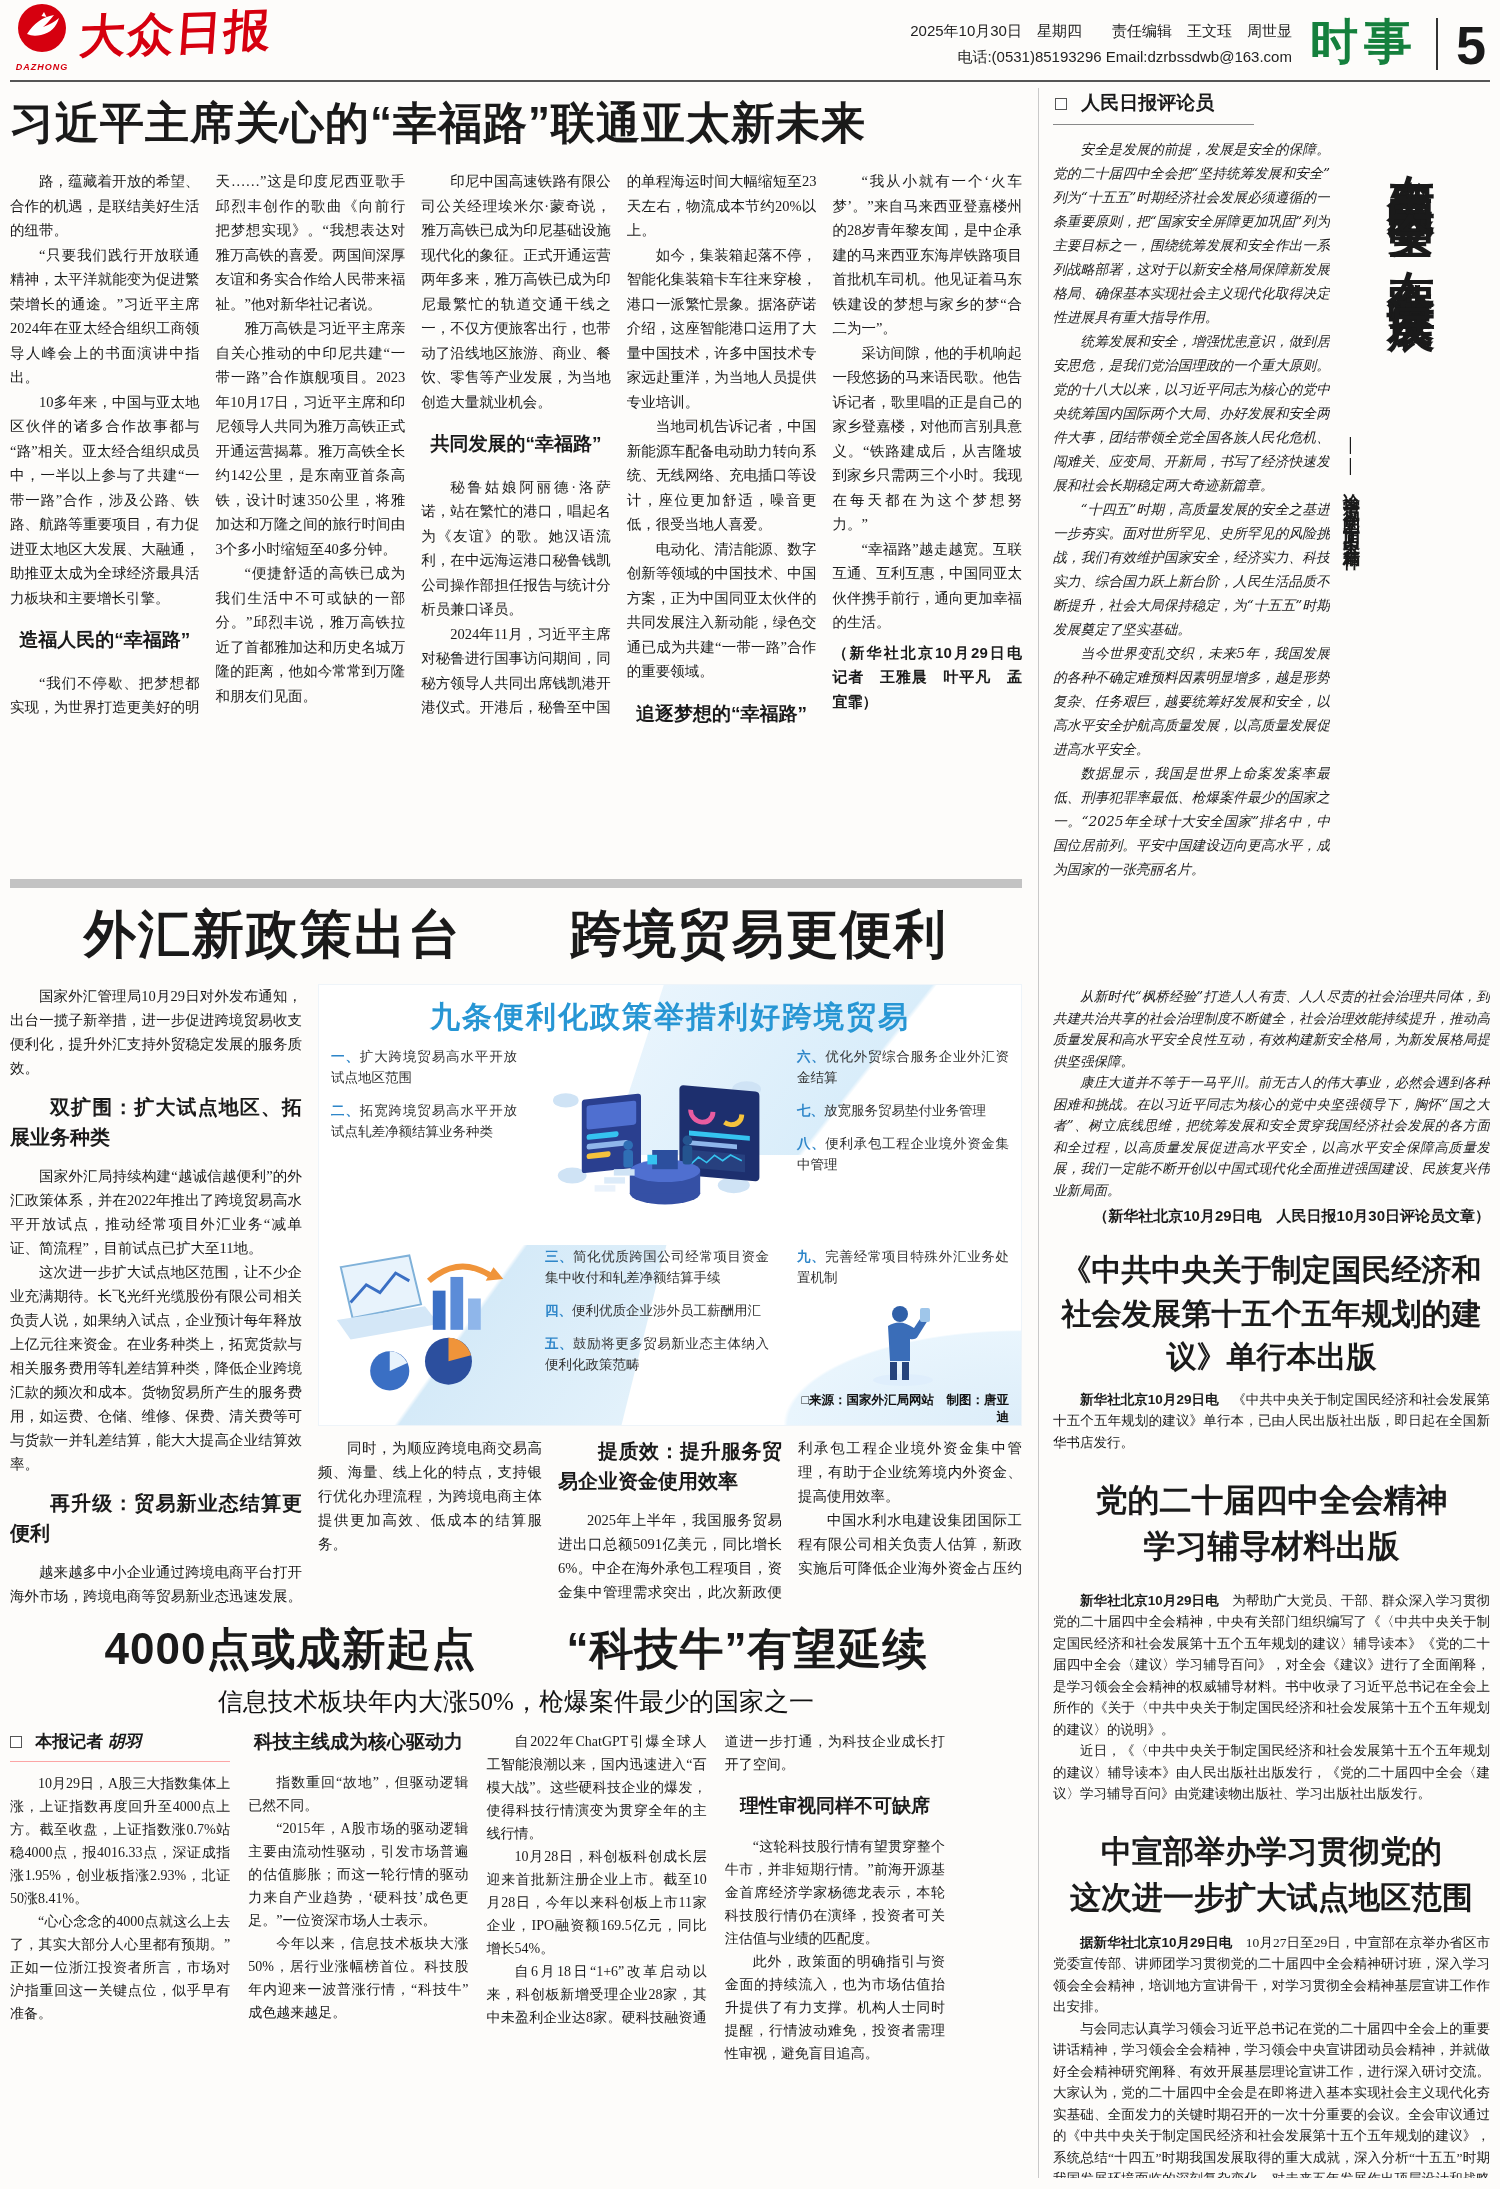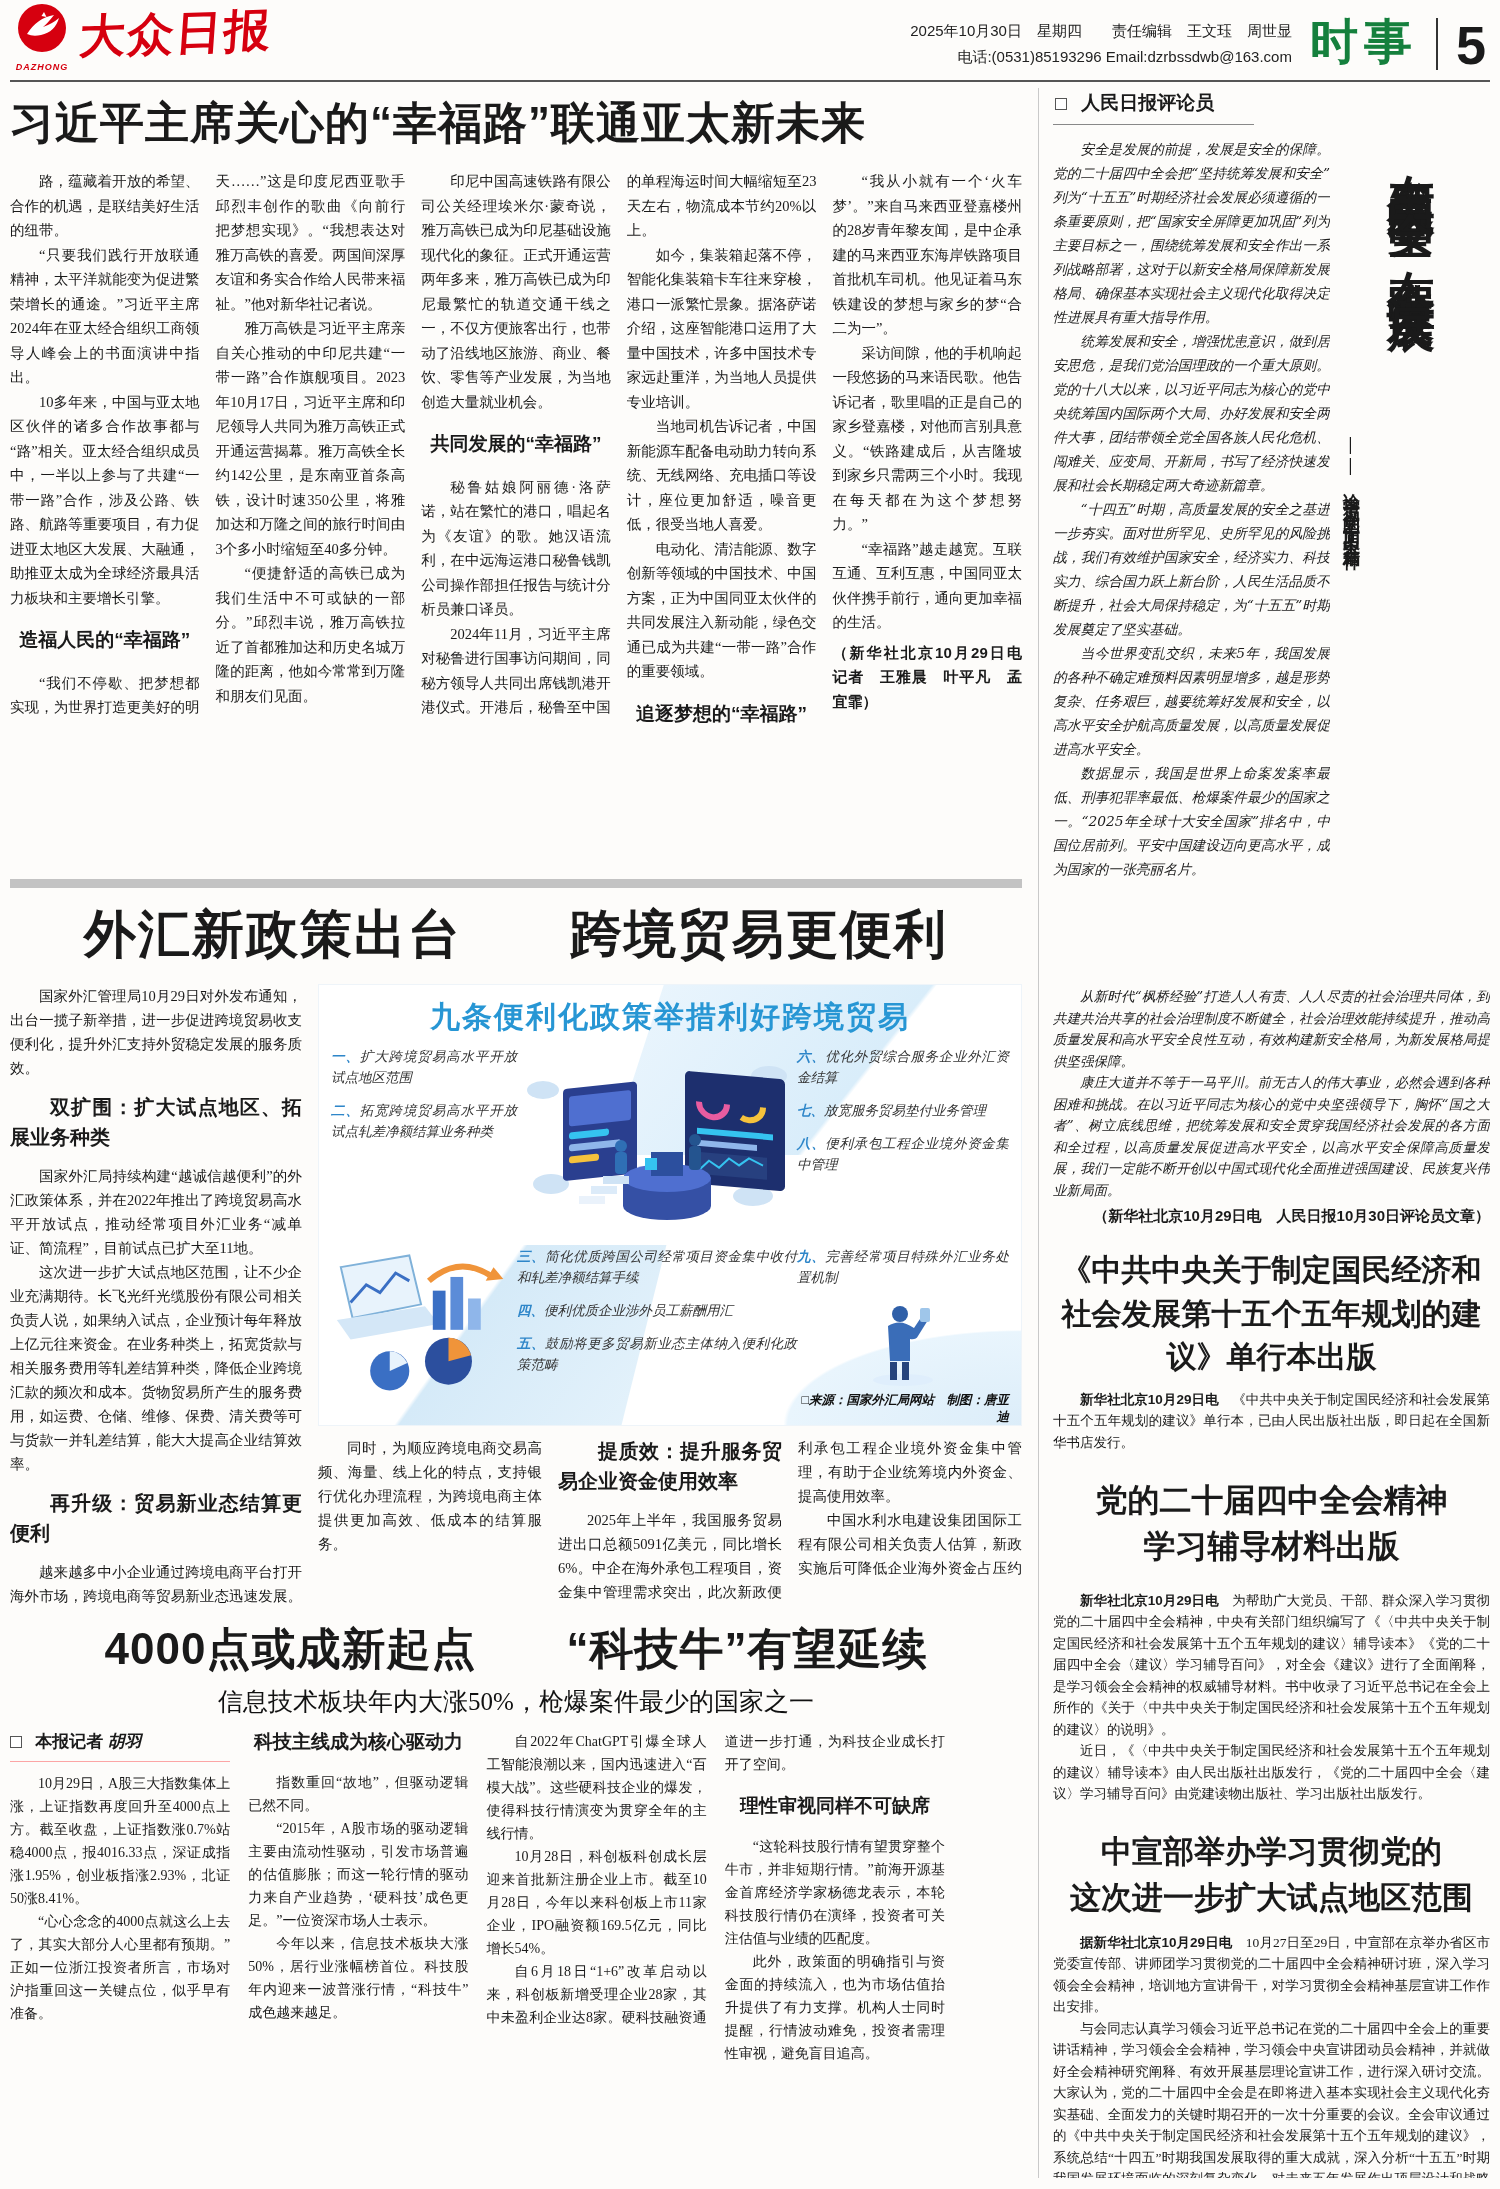--- a/index.html
+++ b/index.html
@@ -61,21 +61,21 @@
            font-family:"Liberation Sans",sans-serif; border:1px solid #eef4f9; }
   .infog::before { content:""; position:absolute; right:-40px; top:-30px; width:420px; height:200px;
                    background:linear-gradient(115deg,#eaf5fd 0%,#d9edfa 55%,transparent 56%); transform:skewX(-18deg); }
   .infog::after { content:""; position:absolute; left:-60px; bottom:-40px; width:380px; height:220px;
                   background:linear-gradient(295deg,#e4f2fb 0%,#d5eaf8 50%,transparent 51%); transform:skewX(-14deg); }
   .ig-swoosh { position:absolute; right:0; bottom:0; width:300px; height:120px;
                background:radial-gradient(ellipse at 100% 100%, #dcedf9 0%, #e9f5fd 55%, transparent 56%); }
   .ig-title { position:relative; z-index:2; text-align:center; font-size:30px; font-weight:bold;
               color:#2796d4; letter-spacing:2px; margin:12px 0 8px; }
   .ig-grid { position:relative; z-index:2; display:grid;
-             grid-template-columns:186px 1fr 212px; gap:4px 0; padding:0 12px;font-style:italic; }
+             grid-template-columns:186px 1fr 212px; gap:4px 28px; padding:0 12px; }
   .ig-item { font-size:13.5px; line-height:21px; color:#333; margin-bottom:12px; text-align:justify; }
   .ig-num { color:#2e86c9; font-weight:bold; }
   .ig-caption { font-size:12.5px; font-weight:bold; color:#111; text-align:right; margin-top:6px; }
   .ig-cell { min-width:0; }
 
   
   .a3-head { font-family:"Liberation Sans",sans-serif; font-weight:bold; font-size:44px;
              text-align:center; letter-spacing:1px; margin:14px 0 6px; }
   .a3-sub { font-size:25px; text-align:center; margin-bottom:12px; color:#111; }
   .a3-body { column-count:4; column-gap:18px; height:408px; overflow:hidden; width:935px;

